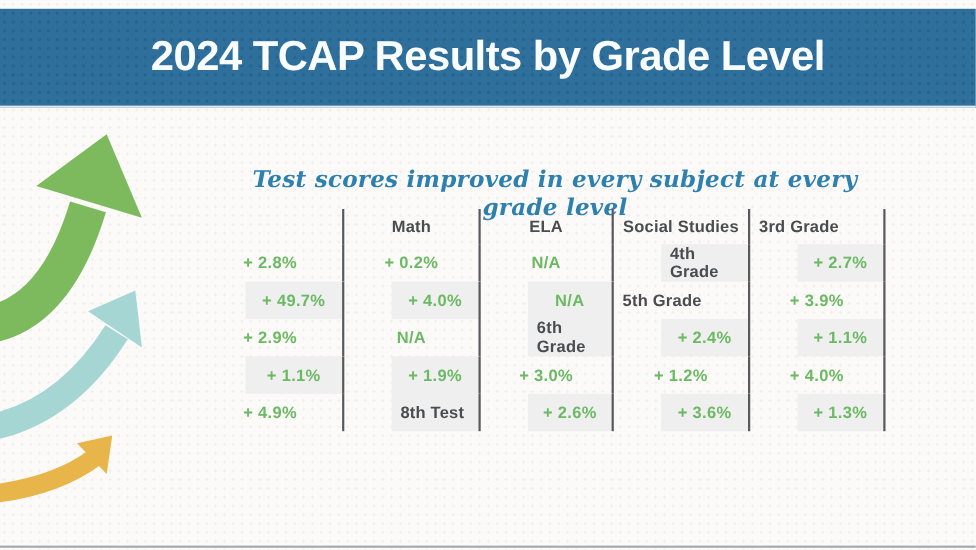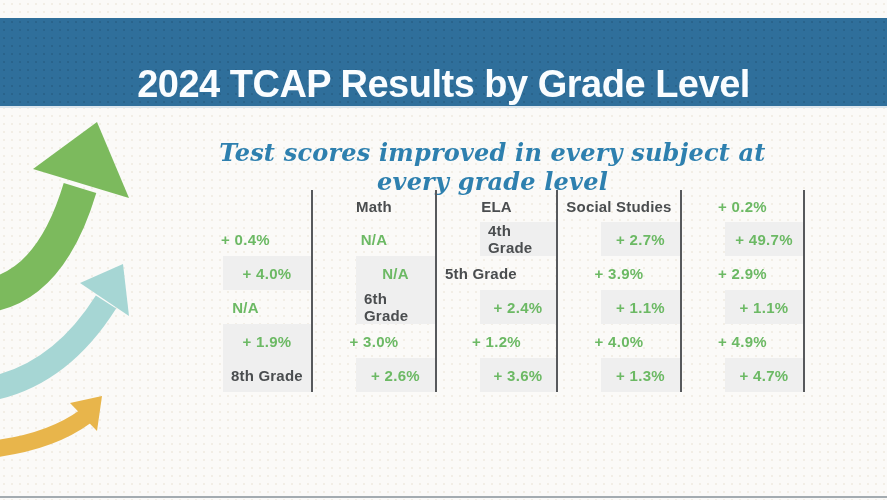--- a/index.html
+++ b/index.html
@@ -9,36 +9,36 @@
     font-family:"Liberation Sans",sans-serif;
     background:#fbfaf8;
   }
   .slide{
     position:relative;width:887px;height:500px;
     background-color:#fbfaf8;
     background-image:radial-gradient(rgba(205,190,160,0.20) 1px, transparent 1.2px);
     background-size:8px 8px;
   }
   .topbar{
-    position:absolute;left:0;top:18px;width:887px;height:90px;
+    position:absolute;left:0;top:8px;width:887px;height:90px;
     background-color:#2f6f9b;
     background-image:radial-gradient(rgba(20,58,86,0.22) 1.2px, transparent 1.4px);
     background-size:8px 8px;
     border-bottom:2px solid #dde7ee;
-    display:flex;align-items:flex-end;justify-content:center;
+    display:flex;align-items:center;justify-content:center;
   }
   .topbar h1{
     margin:0;color:#fafdff;font-size:38px;font-weight:700;
     letter-spacing:-0.5px;
   }
   .subtitle{
-    position:absolute;left:180px;top:138px;width:625px;margin:0;
+    position:absolute;left:180px;top:138px;width:625px;margin:12px;
     text-align:center;
     font-family:"DejaVu Serif",serif;font-style:italic;font-weight:600;
-    font-size:24px;color:#2e80af;letter-spacing:0.2px;
+    font-size:21px;color:#2e80af;letter-spacing:0.2px;
   }
   .arrows{position:absolute;left:0;top:100px;width:160px;height:360px;}
   .table{
     position:absolute;left:180px;top:190px;width:625px;
     display:grid;
     grid-template-columns:133px 124px 121px 124px 123px;
     grid-template-rows:32px repeat(6,34px);
   }
   .cell{
     border-right:2px solid #57595c;
@@ -80,22 +80,23 @@
 
   <p class="subtitle">Test scores improved in every subject at every grade level</p>
 
   <div class="table">
 
     <div class="cell label"></div>
     <div class="cell">Math</div>
     <div class="cell">ELA</div>
     <div class="cell">Social Studies</div>
 
+    <div class="cell label">3rd Grade</div>
+    <div class="cell val">+ 2.8%</div>
     <div class="cell val">+ 0.2%</div>
-    <div class="cell val">+ 0.4%</div>
     <div class="cell val">N/A</div>
 
     <div class="cell label band">4th Grade</div>
     <div class="cell val band">+ 2.7%</div>
     <div class="cell val band">+ 49.7%</div>
     <div class="cell val band">+ 4.0%</div>
     <div class="cell val band">N/A</div>
 
     <div class="cell label">5th Grade</div>
     <div class="cell val">+ 3.9%</div>
@@ -106,21 +107,20 @@
     <div class="cell val band">+ 2.4%</div>
     <div class="cell val band">+ 1.1%</div>
     <div class="cell val band">+ 1.1%</div>
     <div class="cell val band">+ 1.9%</div>
 
     <div class="cell val">+ 3.0%</div>
     <div class="cell val">+ 1.2%</div>
     <div class="cell val">+ 4.0%</div>
     <div class="cell val">+ 4.9%</div>
 
-    <div class="cell label band">8th Grade</div>
+    <div class="cell label band">8th Test</div>
     <div class="cell val band">+ 2.6%</div>
     <div class="cell val band">+ 3.6%</div>
     <div class="cell val band">+ 1.3%</div>
-    <div class="cell val band">+ 4.7%</div>
   </div>
 
   <div class="bottom-line"></div>
 </div>
 
 </body></html>

